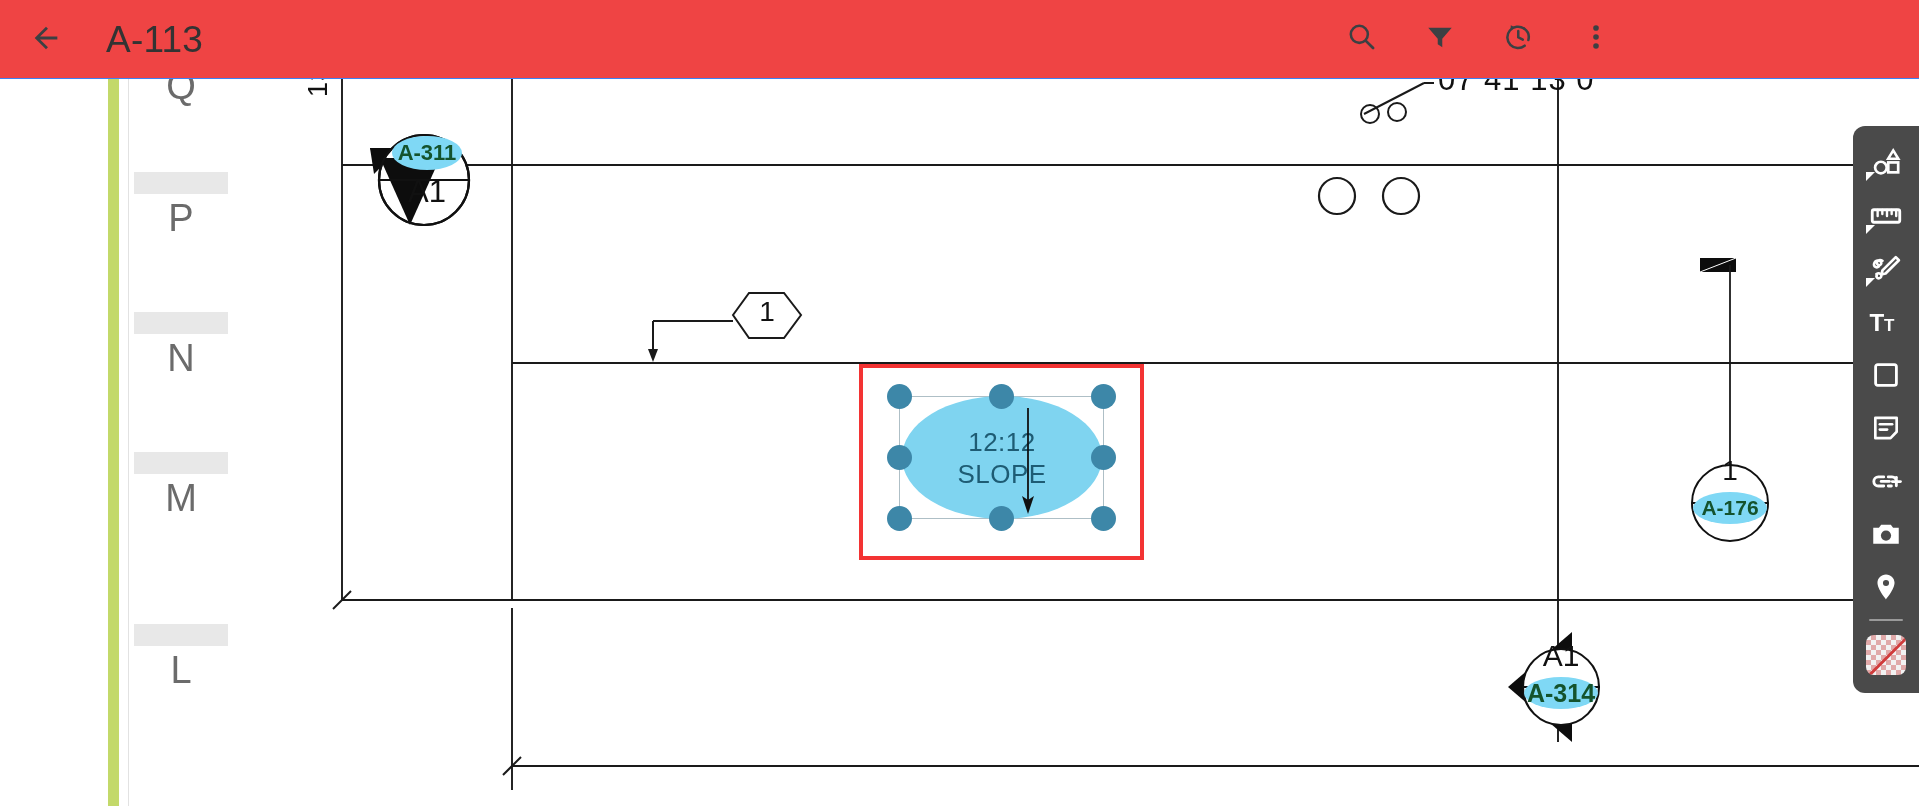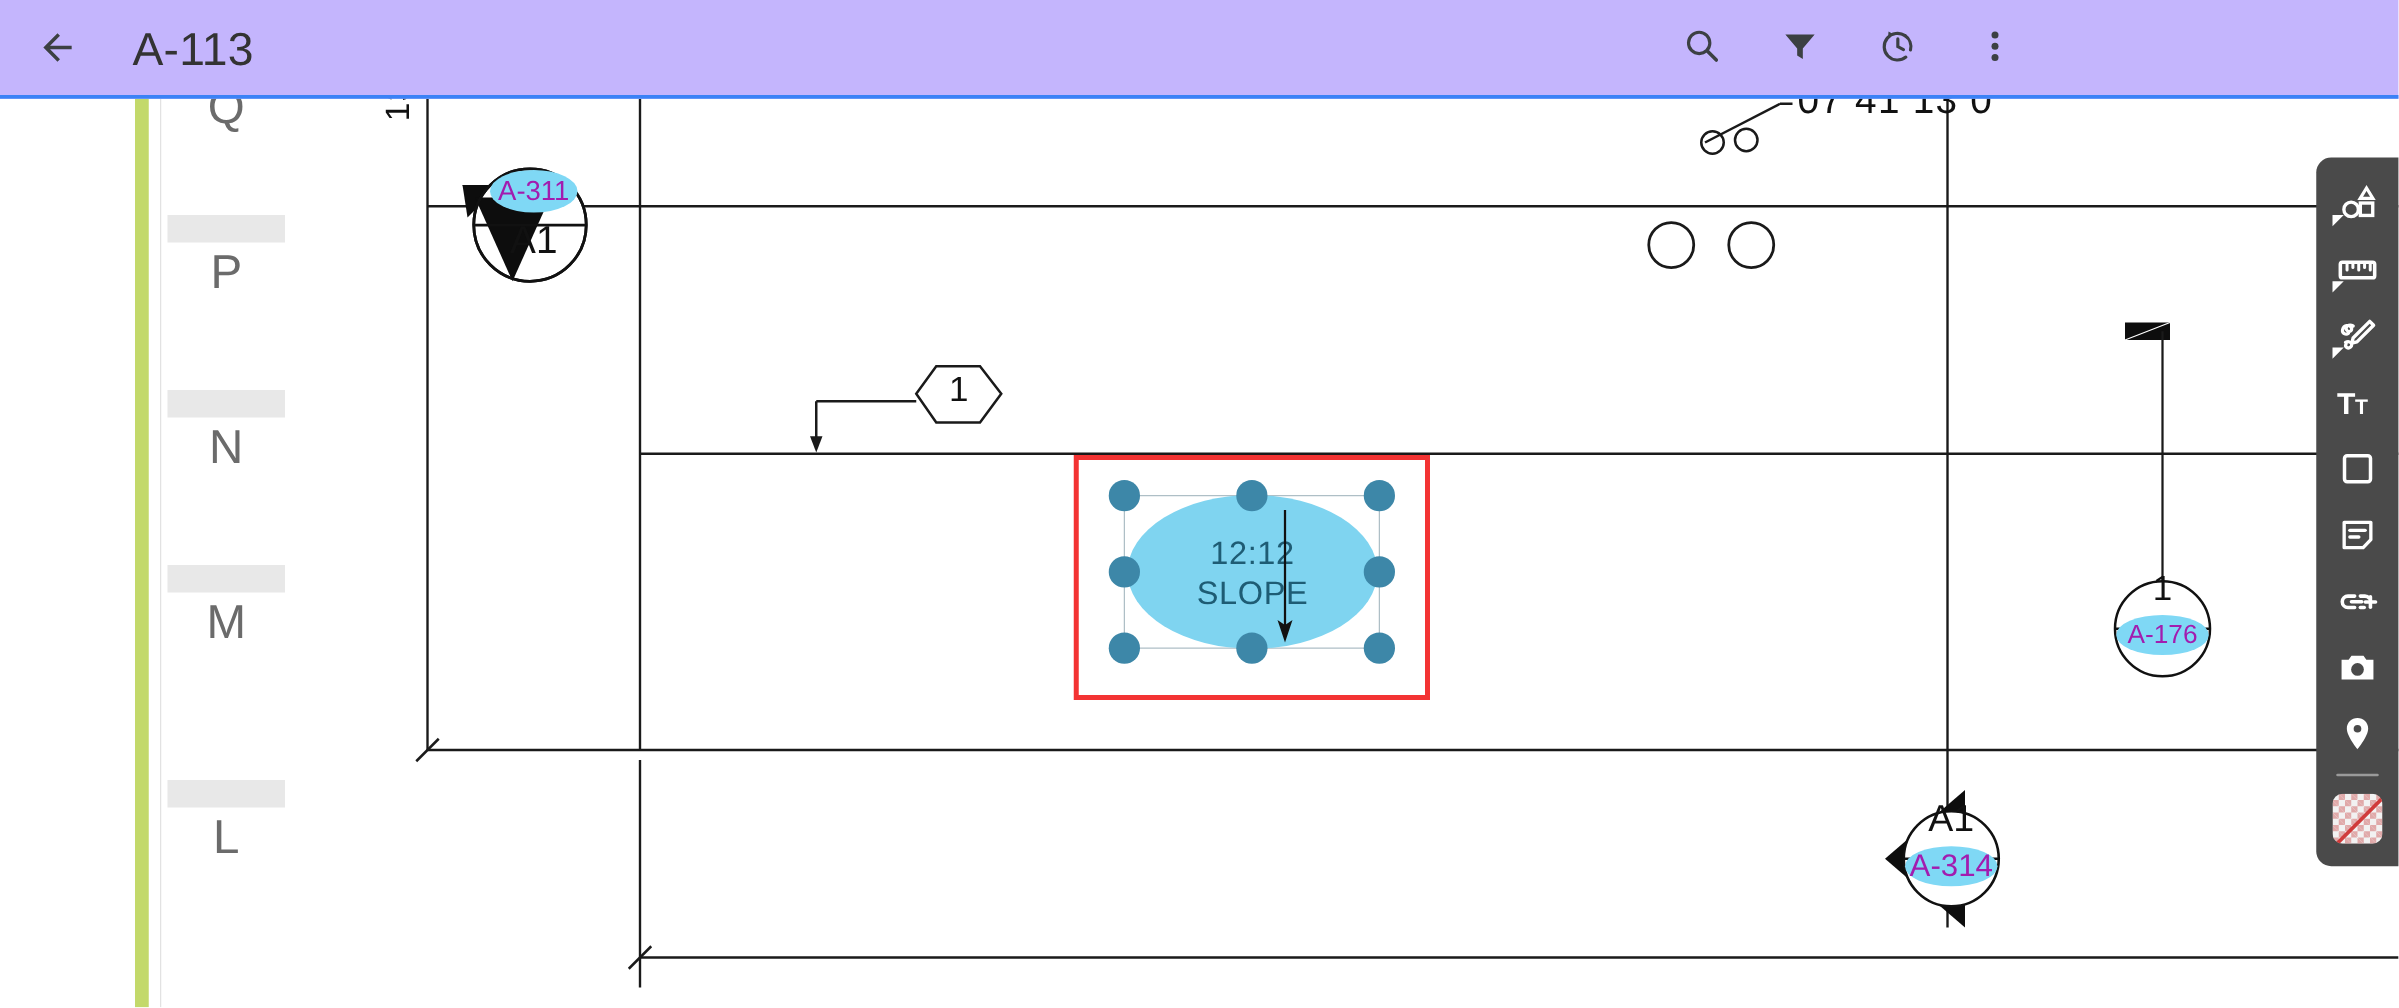--- a/index.html
+++ b/index.html
@@ -16,23 +16,23 @@
     overflow: hidden;
     background: #ffffff;
   }
 
   
   #titlebar {
     position: absolute;
     left: 0; top: 0;
     width: 1919px;
     height: 79px;
-    background: #c4b5fd;
+    background: #ef4444;
     z-index: 50;
-    border-bottom: 3px solid #3b82f6;
+    border-bottom: 1px solid #3b82f6;
     box-sizing: border-box;
     padding-left: 28px;
   }
   #back-btn {
     position: absolute;
     left: 20px; top: 14px;
     width: 52px; height: 52px;
     display: flex; align-items: center; justify-content: center;
     cursor: pointer;
     border-radius: 50%;
@@ -122,23 +122,24 @@
 
   
   .anno-text {
     position: absolute;
     z-index: 14;
     color: #111;
     white-space: nowrap;
     pointer-events: none;
   }
   .link-chip {
-    color: #a21caf;
+    color: #14532d;
     background: #7fd8f5;
     border-radius: 50%;
+    font-weight: bold;
   }
 
   
   #selection {
     position: absolute;
     left: 859px; top: 364px;
     width: 285px; height: 196px;
     border: 4px solid #f33333;
     box-sizing: border-box;
     background: #ffffff;

